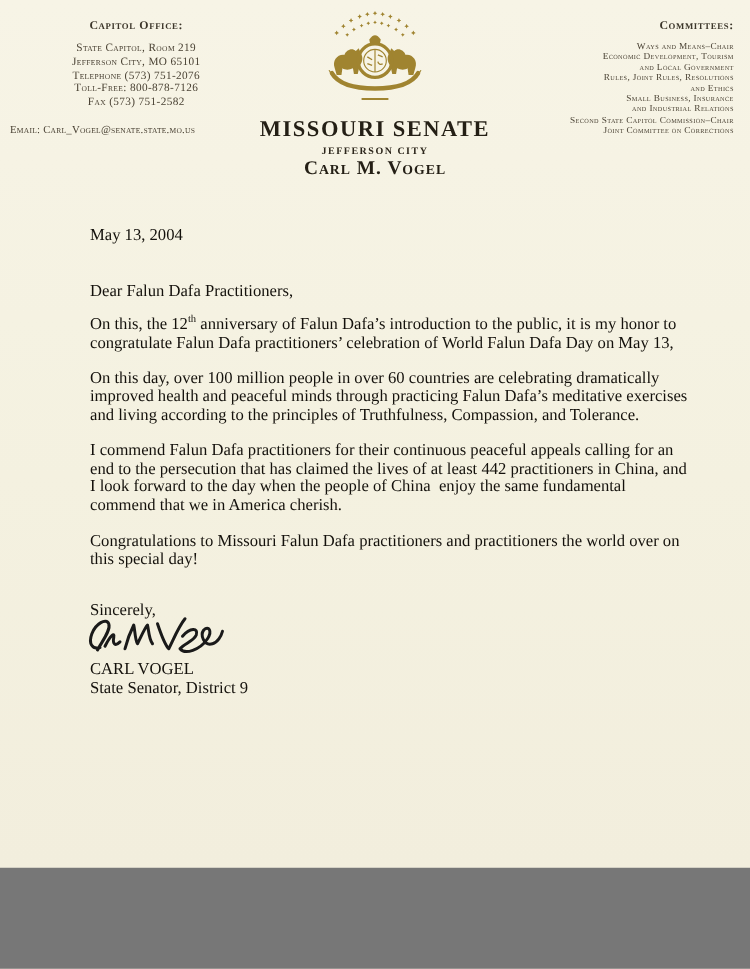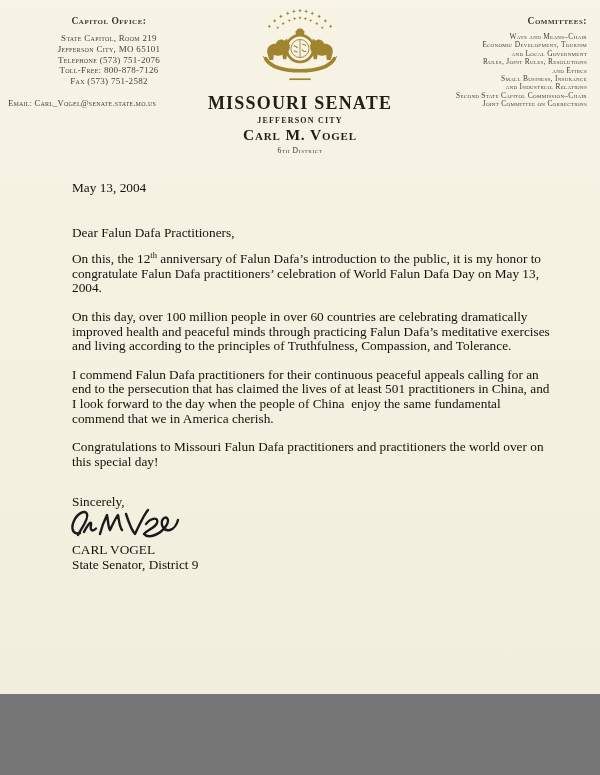--- a/index.html
+++ b/index.html
@@ -127,41 +127,39 @@
       <g fill="none" stroke="#a08430" stroke-width="1.3">
         <path d="M12,64 L18,72 M108,64 L102,72"></path>
         <path d="M46,94 h28" stroke-width="2.2"></path>
       </g>
     </svg>
   </div>
 
   <div class="org-name">MISSOURI SENATE</div>
   <div class="org-city">JEFFERSON CITY</div>
   <div class="sen-name">Carl M. Vogel</div>
-  <div class="sen-district">6th District</div>
 
   <div class="body">
     <div class="line date">May 13, 2004</div>
     <div class="line salutation">Dear Falun Dafa Practitioners,</div>
 
     <div class="para">
       <div class="line"><span>On this, the 12</span><sup>th</sup><span> anniversary of Falun Dafa’s introduction to the public, it is my honor to</span></div>
       <div class="line">congratulate Falun Dafa practitioners’ celebration of World Falun Dafa Day on May 13,</div>
-      <div class="line">2004.</div>
     </div>
 
     <div class="para">
       <div class="line">On this day, over 100 million people in over 60 countries are celebrating dramatically</div>
       <div class="line">improved health and peaceful minds through practicing Falun Dafa’s meditative exercises</div>
       <div class="line">and living according to the principles of Truthfulness, Compassion, and Tolerance.</div>
     </div>
 
     <div class="para">
       <div class="line">I commend Falun Dafa practitioners for their continuous peaceful appeals calling for an</div>
-      <div class="line">end to the persecution that has claimed the lives of at least 501 practitioners in China, and</div>
+      <div class="line">end to the persecution that has claimed the lives of at least 442 practitioners in China, and</div>
       <div class="line">I look forward to the day when the people of China  enjoy the same fundamental</div>
       <div class="line">commend that we in America cherish.</div>
     </div>
 
     <div class="para">
       <div class="line">Congratulations to Missouri Falun Dafa practitioners and practitioners the world over on</div>
       <div class="line">this special day!</div>
     </div>
 
     <div class="line closing">Sincerely,</div>

